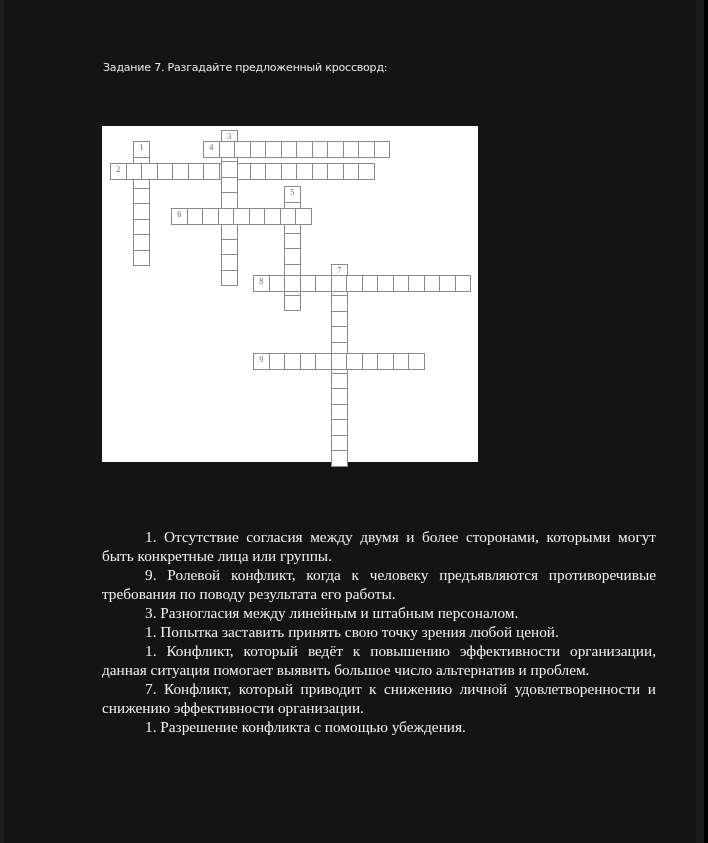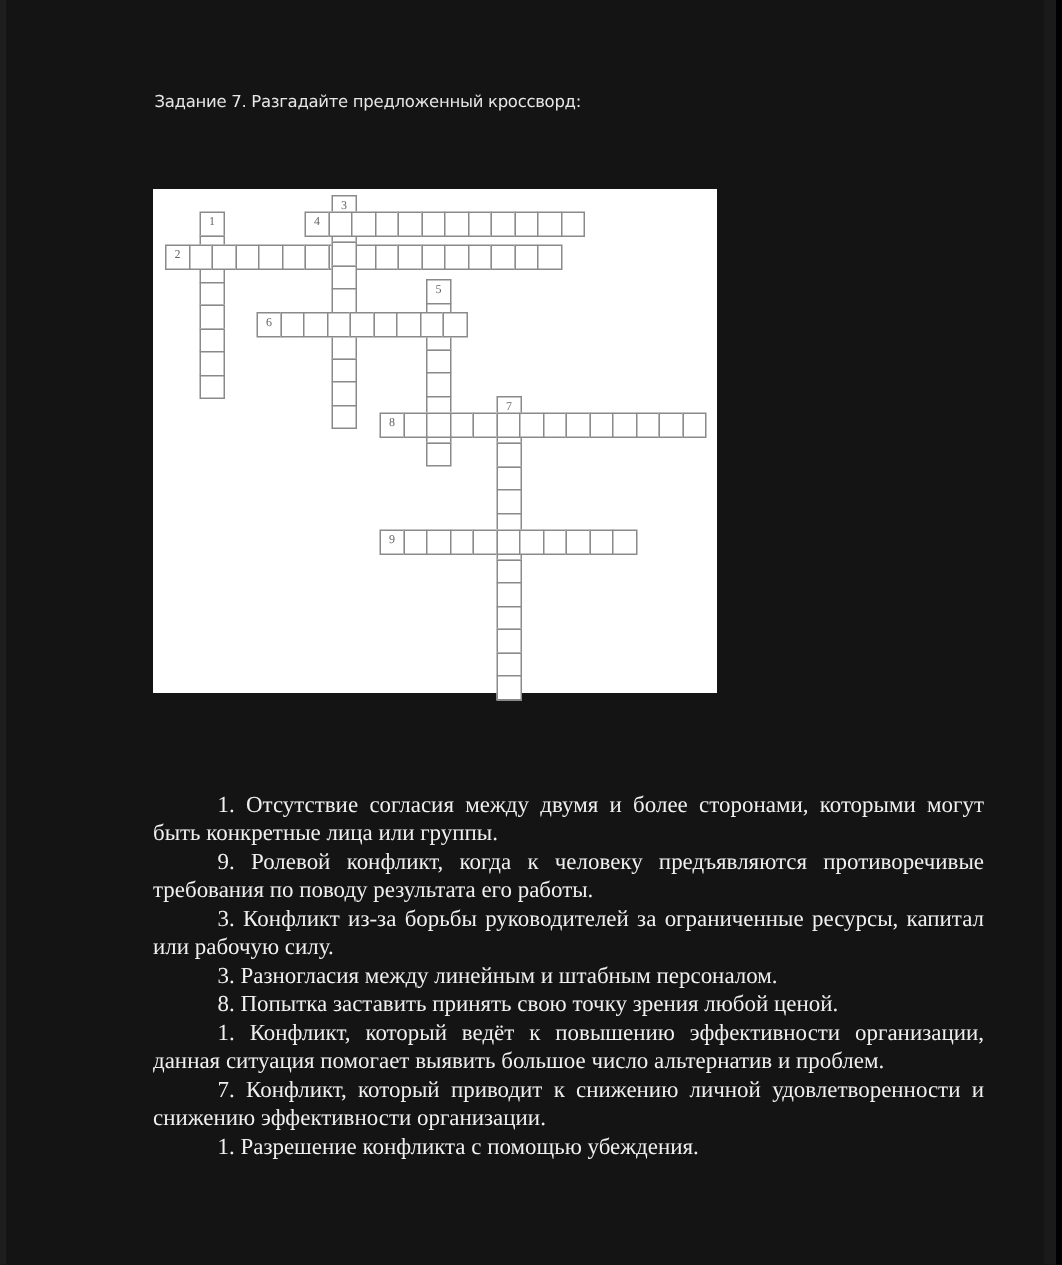--- a/index.html
+++ b/index.html
@@ -154,19 +154,18 @@
     <div class="cell" style="left: 244px; top: 227px; width: 16.5px; height: 16.5px;"></div>
     <div class="cell" style="left: 259.5px; top: 227px; width: 16.5px; height: 16.5px;"></div>
     <div class="cell" style="left: 275px; top: 227px; width: 16.5px; height: 16.5px;"></div>
     <div class="cell" style="left: 290.5px; top: 227px; width: 16.5px; height: 16.5px;"></div>
     <div class="cell" style="left: 306px; top: 227px; width: 16.5px; height: 16.5px;"></div>
   </div>
 
 <div class="clues">
   <p class="clue">1. Отсутствие согласия между двумя и более сторонами, которыми могут быть конкретные лица или группы.</p>
   <p class="clue">9. Ролевой конфликт, когда к человеку предъявляются противоречивые требования по поводу результата его работы.</p>
-  <p class="clue">3. Конфликт из-за борьбы руководителей за ограниченные ресурсы, капитал или рабочую силу.</p>
   <p class="clue">3. Разногласия между линейным и штабным персоналом.</p>
-  <p class="clue">8. Попытка заставить принять свою точку зрения любой ценой.</p>
+  <p class="clue">1. Попытка заставить принять свою точку зрения любой ценой.</p>
   <p class="clue">1. Конфликт, который ведёт к повышению эффективности организации, данная ситуация помогает выявить большое число альтернатив и проблем.</p>
   <p class="clue">7. Конфликт, который приводит к снижению личной удовлетворенности и снижению эффективности организации.</p>
   <p class="clue">1. Разрешение конфликта с помощью убеждения.</p>
 </div>
 
 </body></html>

